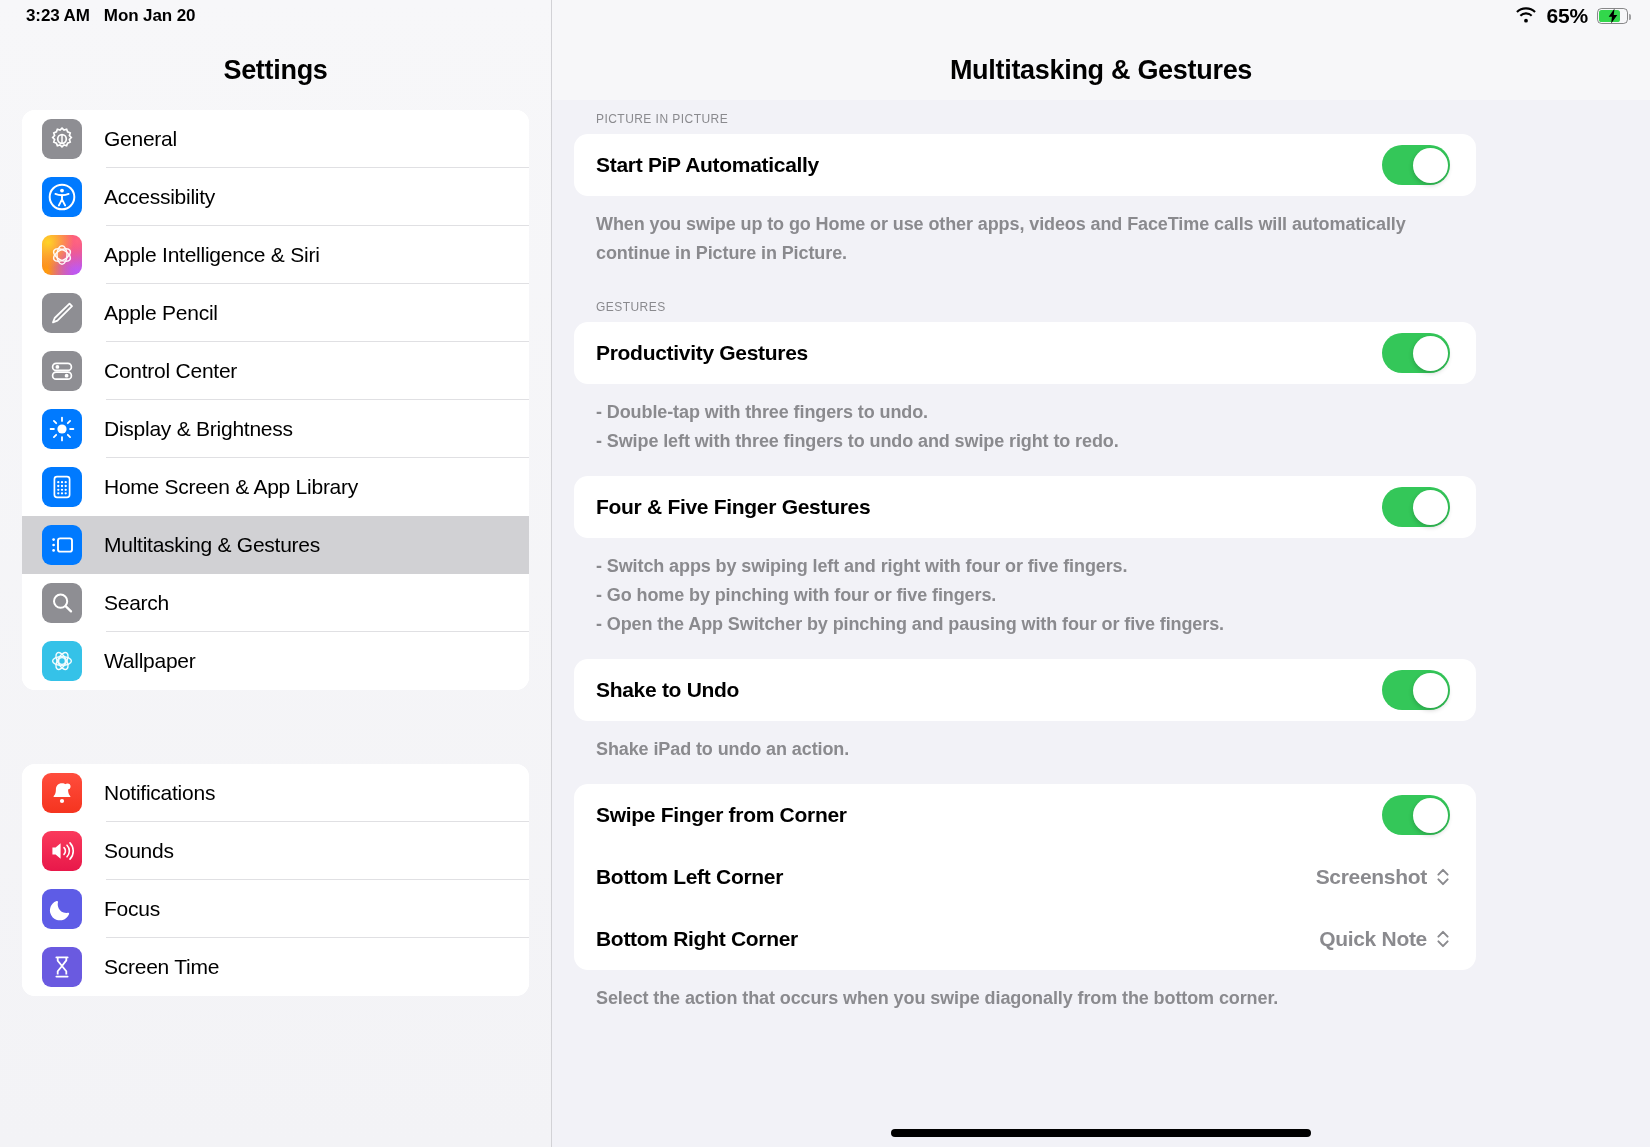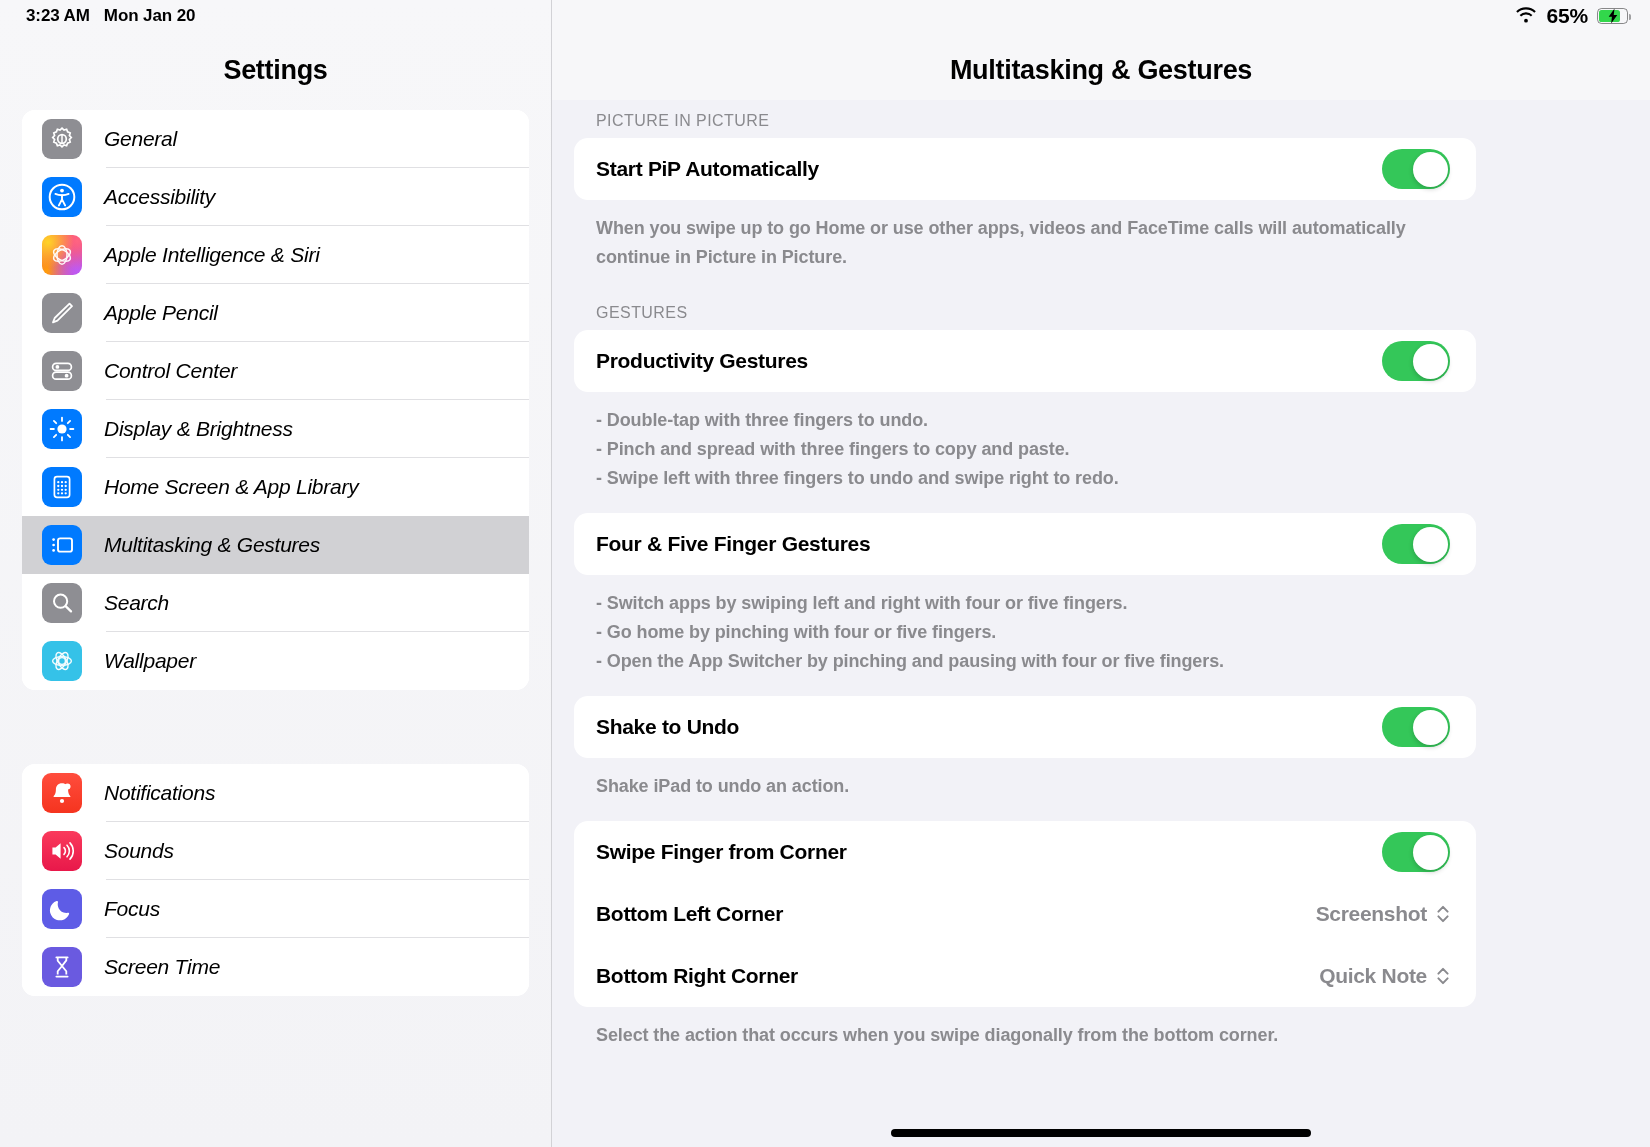--- a/index.html
+++ b/index.html
@@ -110,21 +110,20 @@
     color: #000;
     letter-spacing: -0.3px;
   }
   .sb-scroll { padding: 0; }
 
   .group {
     margin: 10px 22px 0 22px;
     background: #fff;
     border-radius: 13px;
     overflow: hidden;
-    font-style: italic;
   }
   .group.g2 { margin-top: 74px; }
 
   .row {
     position: relative;
     display: flex;
     align-items: center;
     height: 58px;
     padding-left: 20px;
     background: #fff;
@@ -190,21 +189,21 @@
     padding-bottom: 14px;
     font-size: 27px;
     font-weight: bold;
     color: #000;
     letter-spacing: -0.3px;
     background: #f7f7f9;
   }
   .detail-body { padding: 0 62px 0 0; }
 
   .section-header {
-    font-size: 16px;
+    font-size: 12px;
     color: #8a8a8e;
     letter-spacing: 0.45px;
     padding: 12px 0 8px 22px;
     margin-left: 22px;
   }
   .detail-card {
     margin: 0 0 0 0;
     background: #fff;
     border-radius: 14px;
     overflow: hidden;
@@ -540,21 +539,20 @@
         <div class="detail-card">
           <div class="setting-row">
             <span class="setting-label">Productivity Gestures</span>
             <span class="toggle">
                 <span class="knob"></span>
               </span>
           </div>
         </div>
         <div class="footnote">
           <span class="ln">- Double-tap with three fingers to undo.</span>
-          <span class="ln">- Pinch and spread with three fingers to copy and paste.</span>
           <span class="ln">- Swipe left with three fingers to undo and swipe right to redo.</span>
         </div>
 
         <div class="detail-card">
           <div class="setting-row">
             <span class="setting-label">Four &amp; Five Finger Gestures</span>
             <span class="toggle">
                 <span class="knob"></span>
               </span>
           </div>

